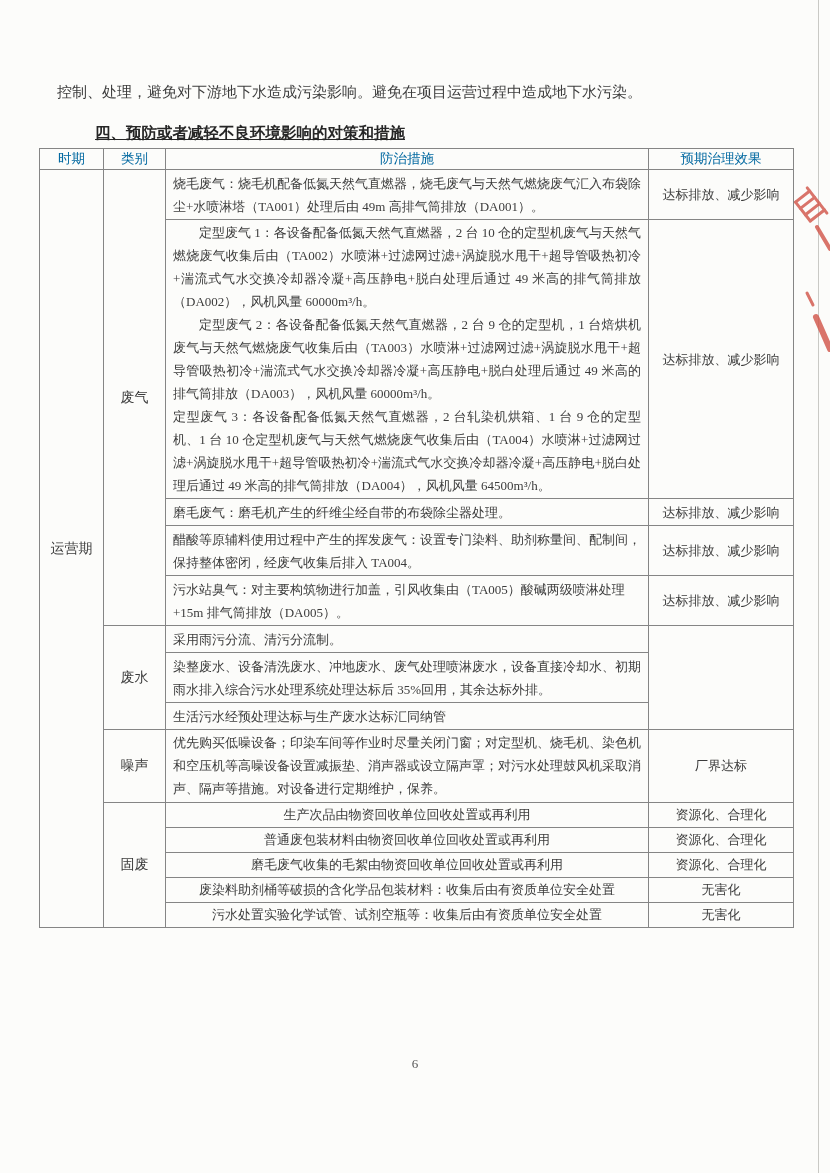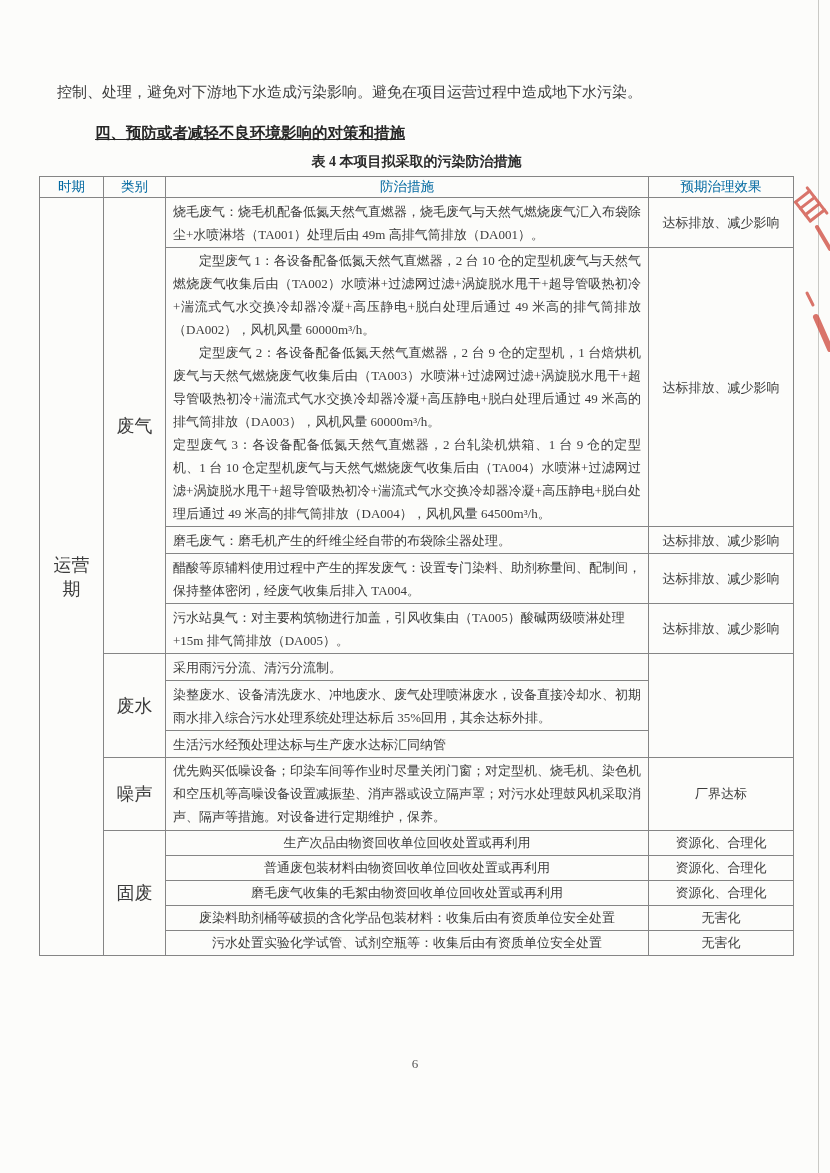--- a/index.html
+++ b/index.html
@@ -41,21 +41,21 @@
     overflow:hidden;
   }
   table.pollution th{
     font-weight:normal;font-size:13.5px;height:20px;text-align:center;
     padding:0 2px;color:#0369a1;
   }
   col.c-period{width:64px;}
   col.c-cat{width:62px;}
   col.c-measure{width:483px;}
   col.c-effect{width:145px;}
-  td.vlabel{text-align:center;font-size:18px;padding:0 2px;}
+  td.vlabel{text-align:center;font-size:14px;padding:0 2px;}
   td.measure{line-height:23px;text-align:justify;}
   td.measure p{margin:0;text-indent:2em;}
   td.measure p.noindent{text-indent:0;}
   td.measure.nojust{text-align:left;}
   td.measure.ctr{text-align:center;}
   td.effect{text-align:center;padding:0 3px;line-height:21px;}
   tr.h2line td{height:47px;}
   tr.h1line td{height:24px;}
   tr.h3line td{height:70px;font-family:Liberation Mono, monospace;}
   tr.solid td{height:22px;line-height:20px;}
@@ -72,21 +72,20 @@
 
 <div class="page-edge-right"></div>
 
 <div class="content">
 
   <p class="para cont">控制、处理，避免对下游地下水造成污染影响。避免在项目运营过程中造成地下水污染。</p>
 
 
   <div class="section-heading">四、预防或者减轻不良环境影响的对策和措施</div>
 
-  <div class="table-caption">表 4 本项目拟采取的污染防治措施</div>
 
   <table class="pollution">
     <colgroup>
       <col class="c-period">
         <col class="c-cat">
         <col class="c-measure">
         <col class="c-effect">
     </colgroup>
     <thead>
       <tr>

